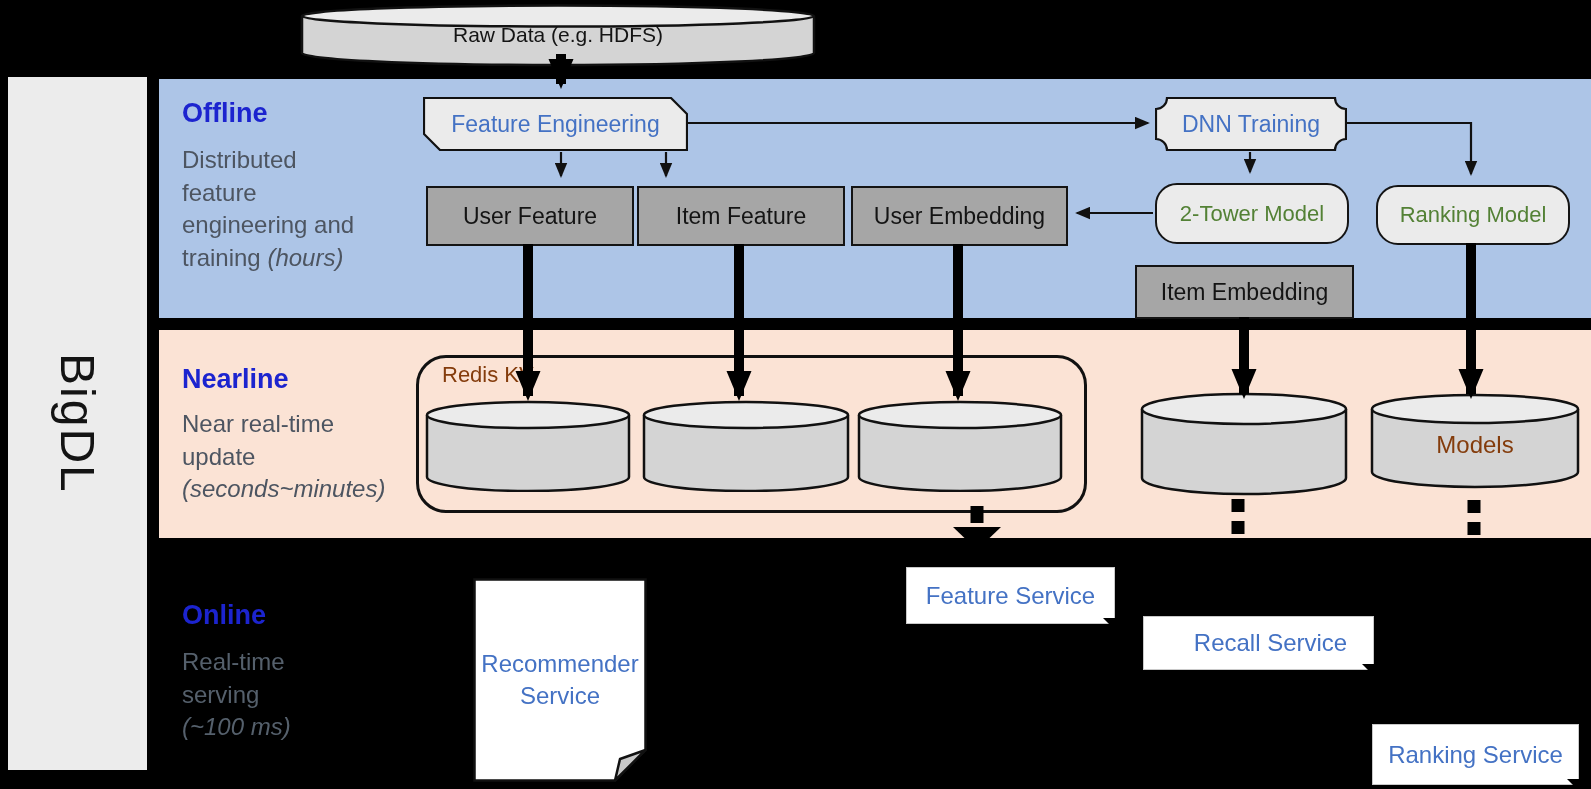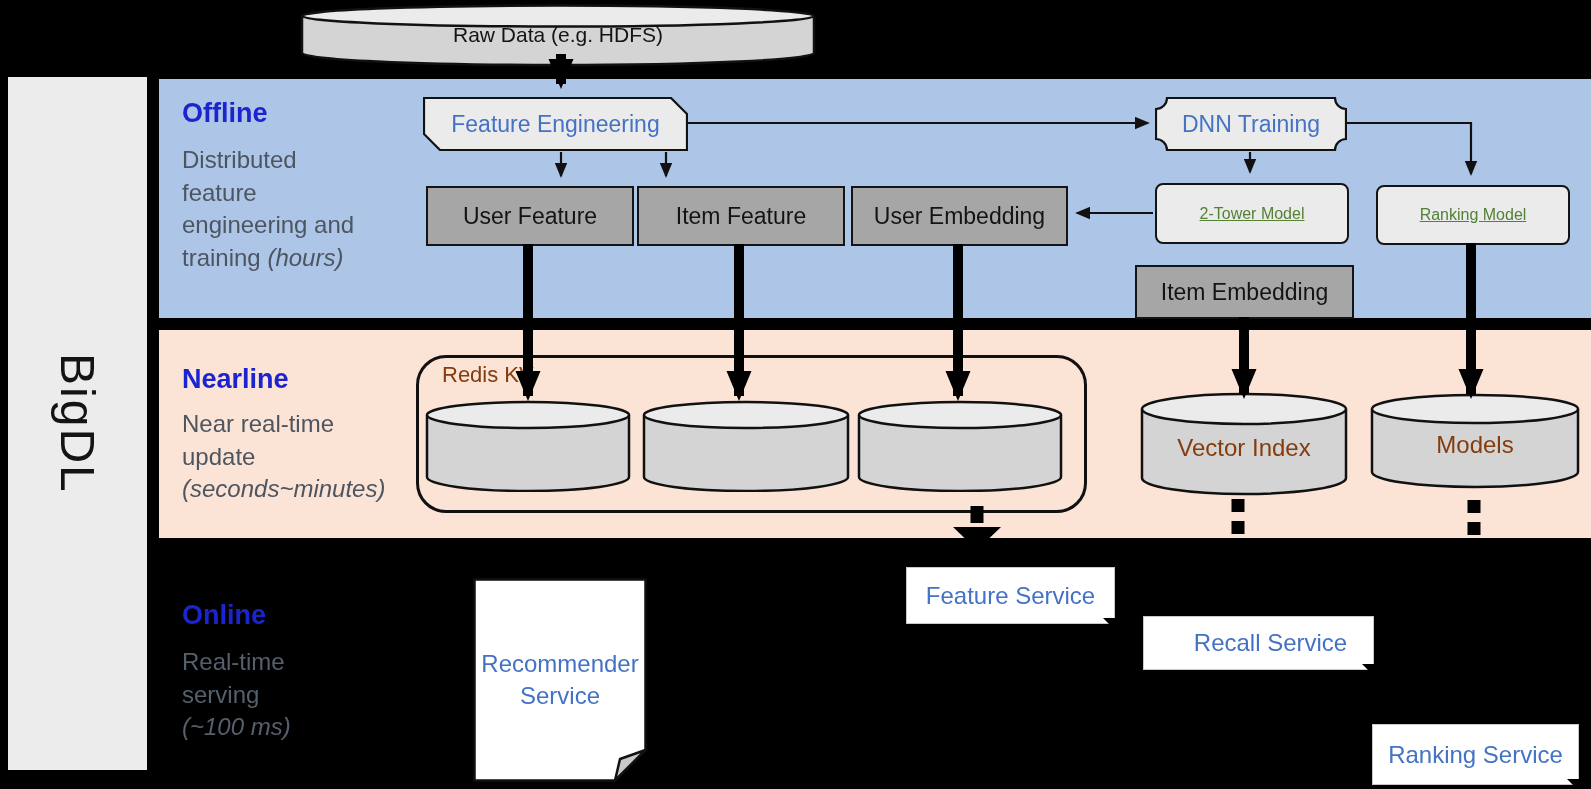--- a/index.html
+++ b/index.html
@@ -16,21 +16,21 @@
     display:flex;align-items:center;justify-content:center;}
   #sidebar .brand{writing-mode:vertical-rl;font-size:48px;color:#141414;letter-spacing:2px;}
   
   .band-title{position:absolute;font-size:27px;font-weight:600;color:var(--title_blue);}
   .band-desc{position:absolute;font-size:24px;line-height:1.36;color:var(--text_gray);}
   .band-desc i{}
   .online-desc{color:var(--online_text);}
   
   .nodebox{position:absolute;display:flex;align-items:center;justify-content:center;text-align:center;}
   .graybox{background:var(--box_gray);border:2.5px solid #141414;font-size:23px;color:#141414;}
-  .pill{background:var(--shape_gray);border:2.5px solid #141414;border-radius:8px;font-size:16px;color:var(--green);text-decoration:underline;}
+  .pill{background:var(--shape_gray);border:2.5px solid #141414;border-radius:22px;font-size:22px;color:var(--green);}
   .shapewrap{position:absolute;}
   .shapewrap svg{position:absolute;left:0;top:0;}
   .shapelabel{position:absolute;inset:0;display:flex;align-items:center;justify-content:center;text-align:center;}
   .shape-light{fill:var(--shape_gray);stroke:#111;stroke-width:2.2;}
   .blue-label{color:var(--accent_blue);font-size:23px;}
   
   #redis-box{position:absolute;left:416px;top:355px;width:665px;height:152px;border:3px solid #111;border-radius:30px;}
   #redis-label{position:absolute;left:442px;top:362px;font-size:22px;color:var(--brown);}
   
   .cyl-body{fill:var(--cyl_body);stroke:#111;stroke-width:2.5;}
@@ -129,21 +129,20 @@
         <path class="cyl-body" d="M2,15 V77 A101,14 0 0 0 204,77 V15"></path>
         <ellipse class="cyl-top" cx="103" cy="15" rx="101" ry="13"></ellipse>
       </svg>
   </div>
 
   <div class="shapewrap" style="left:1140px;top:392px;width:208px;height:105px;">
     <svg width="208" height="105" viewBox="0 0 208 105">
         <path class="cyl-body" d="M2,17 V86 A102,16 0 0 0 206,86 V17"></path>
         <ellipse class="cyl-top" cx="104" cy="17" rx="102" ry="15"></ellipse>
       </svg>
-    <div class="cyl-label" style="top:42px;">Vector Index</div>
   </div>
   <div class="shapewrap" style="left:1370px;top:393px;width:210px;height:97px;">
     <svg width="210" height="97" viewBox="0 0 210 97">
         <path class="cyl-body" d="M2,16 V79 A103,15 0 0 0 208,79 V16"></path>
         <ellipse class="cyl-top" cx="105" cy="16" rx="103" ry="14"></ellipse>
       </svg>
     <div class="cyl-label" style="top:38px;">Models</div>
   </div>
 
   <div class="shapewrap" style="left:473px;top:578px;width:174px;height:204px;">

